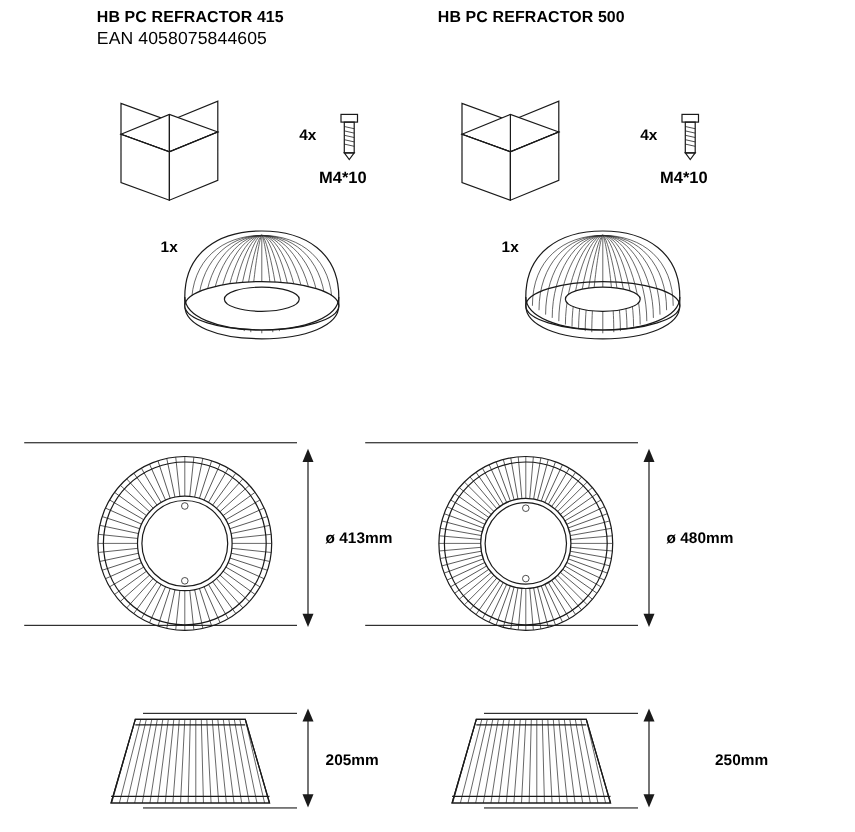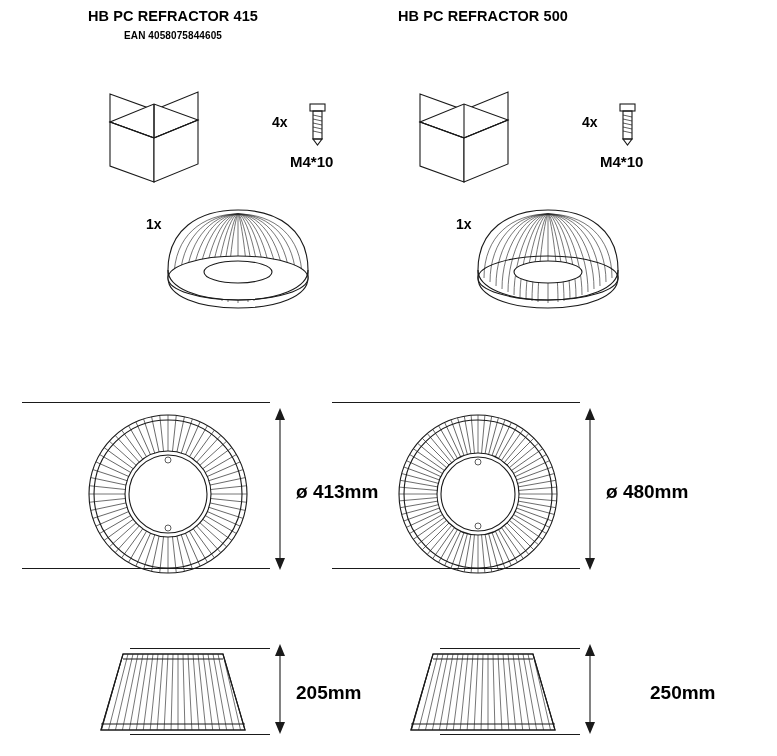--- a/index.html
+++ b/index.html
@@ -36,43 +36,42 @@
     top: 6px;
     line-height: 20px;
   }
   .title-line {
     font-size: 14.5px;
     font-weight: bold;
     letter-spacing: 0.1px;
     white-space: nowrap;
   }
   .ean-line {
-    font-size: 10px;
-    font-weight: bold;
+    font-size: 16px;
+    font-weight: normal;
     letter-spacing: 0.1px;
     white-space: nowrap;
-    text-align: center;
   }
 
   
   .abs { position: absolute; }
 
   .qty {
     font-size: 14px;
     font-weight: bold;
     white-space: nowrap;
   }
   .screw-label {
     font-size: 15px;
     font-weight: bold;
     white-space: nowrap;
     margin-top: 7px;
   }
   .dim-label {
-    font-size: 19px;
+    font-size: 14px;
     font-weight: bold;
     white-space: nowrap;
   }
 
   svg { display: block; overflow: visible; }
   .ln { stroke: #1a1a1a; stroke-width: 1.1; fill: none; }
   .ln-thin { stroke: #1a1a1a; stroke-width: 0.7; fill: none; }
   .fill-w { fill: #ffffff; }
   .hatch { stroke: #2b2b2b; stroke-width: 0.65; fill: none; }
   .dimline { stroke: #1a1a1a; stroke-width: 1.1; fill: none; }

